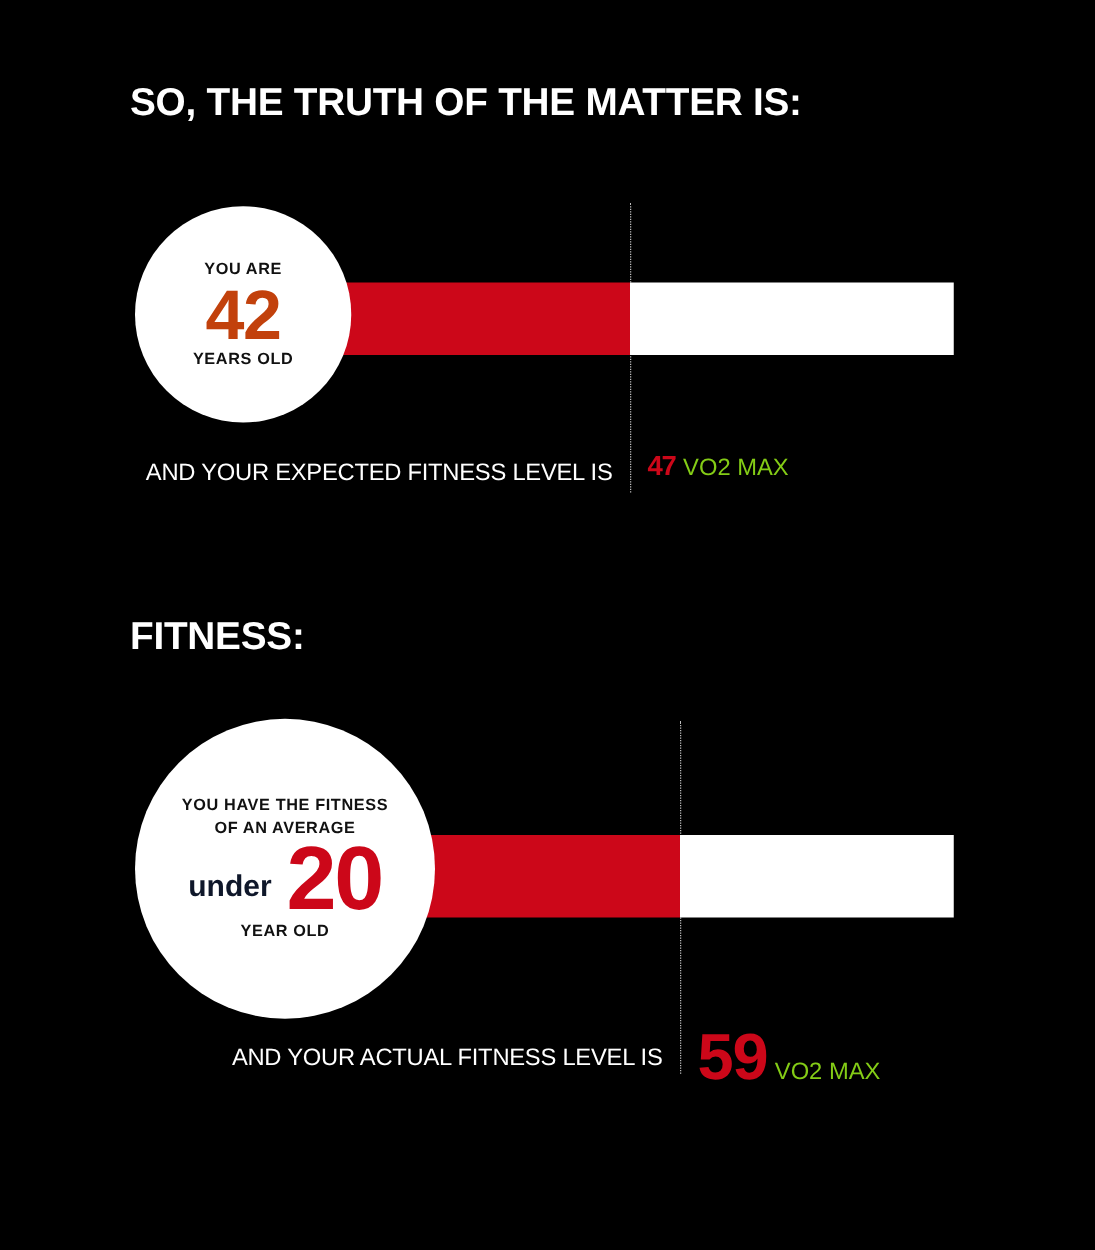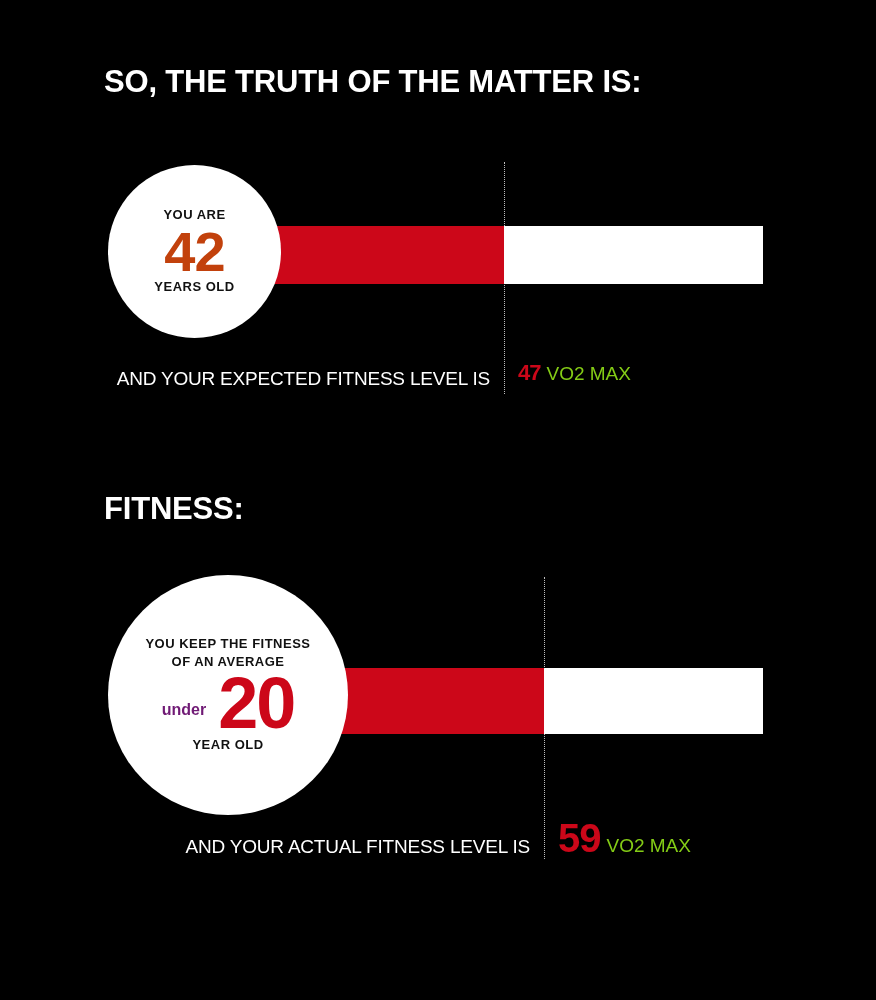--- a/index.html
+++ b/index.html
@@ -106,23 +106,23 @@
   #c2-line1 { margin-bottom: 1px; }
   #c2-line2 { margin-bottom: 2px; }
   .c2-numrow {
     display: flex;
     align-items: center;
     justify-content: center;
     gap: 12px;
     margin-bottom: 2px;
   }
   #c2-under {
-    font-size: 16px;
-    font-weight: bold;
-    color: #701a75;
+    font-size: 24px;
+    font-weight: bold;
+    color: #0f172a;
     line-height: 1;
     position: relative;
     top: 6px;
   }
   #c2-num {
     font-size: 72px;
     font-weight: bold;
     color: #CC0719;
     line-height: 0.88;
     letter-spacing: -2px;
@@ -153,21 +153,21 @@
     margin-left: 6px;
   }
   #cap1-left-pos  { left: 163px; top: 320px; }
   #cap1-val-pos   { left: 518px; top: 312px; }
   #cap1-num { font-size: 22px; }
   #cap1-unit { font-size: 19px; }
 
   
   #cap2-left-pos  { left: 222px; top: 788px; }
   #cap2-val-pos   { left: 558px; top: 768px; }
-  #cap2-num { font-size: 40px; }
+  #cap2-num { font-size: 52px; }
   #cap2-unit { font-size: 19px; }
 
   
   #footer {
     position: absolute;
     left: 104px;
     top: 923px;
     width: 625px;
     font-size: 21px;
     line-height: 1.48;
@@ -207,21 +207,21 @@
   </div>
 
   <div class="section-heading" id="heading-however">FITNESS:</div>
 
   <div class="divider" id="divider2"></div>
 
   <div class="bar-red" id="bar2-red"></div>
   <div class="bar-white" id="bar2-white"></div>
 
   <div class="circle" id="circle2">
-    <div class="circ-small" id="c2-line1">YOU KEEP THE FITNESS</div>
+    <div class="circ-small" id="c2-line1">YOU HAVE THE FITNESS</div>
     <div class="circ-small" id="c2-line2">OF AN AVERAGE</div>
     <div class="c2-numrow">
       <span id="c2-under">under</span>
       <span id="c2-num">20</span>
     </div>
     <div class="circ-small" id="c2-bottom">YEAR OLD</div>
   </div>
 
   <div class="caption-left" id="cap2-left-pos" style="left: 185.5px;">AND YOUR ACTUAL FITNESS LEVEL IS</div>
 

